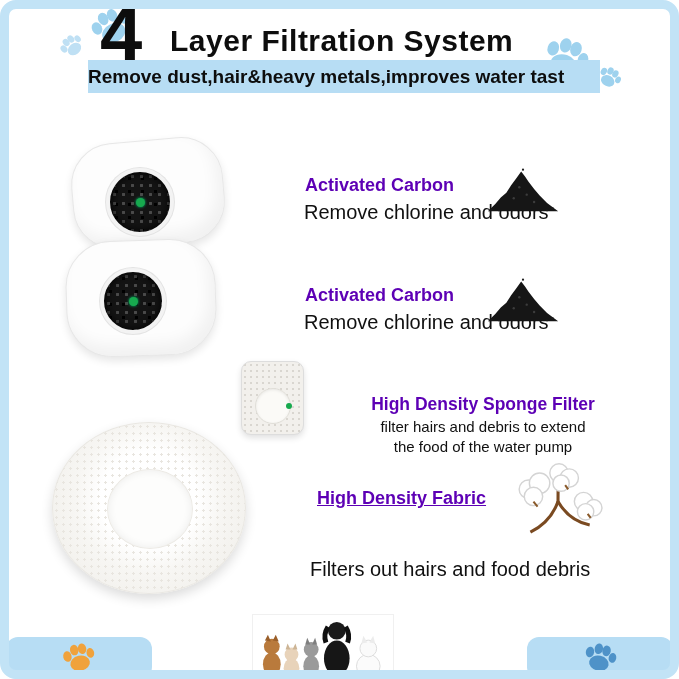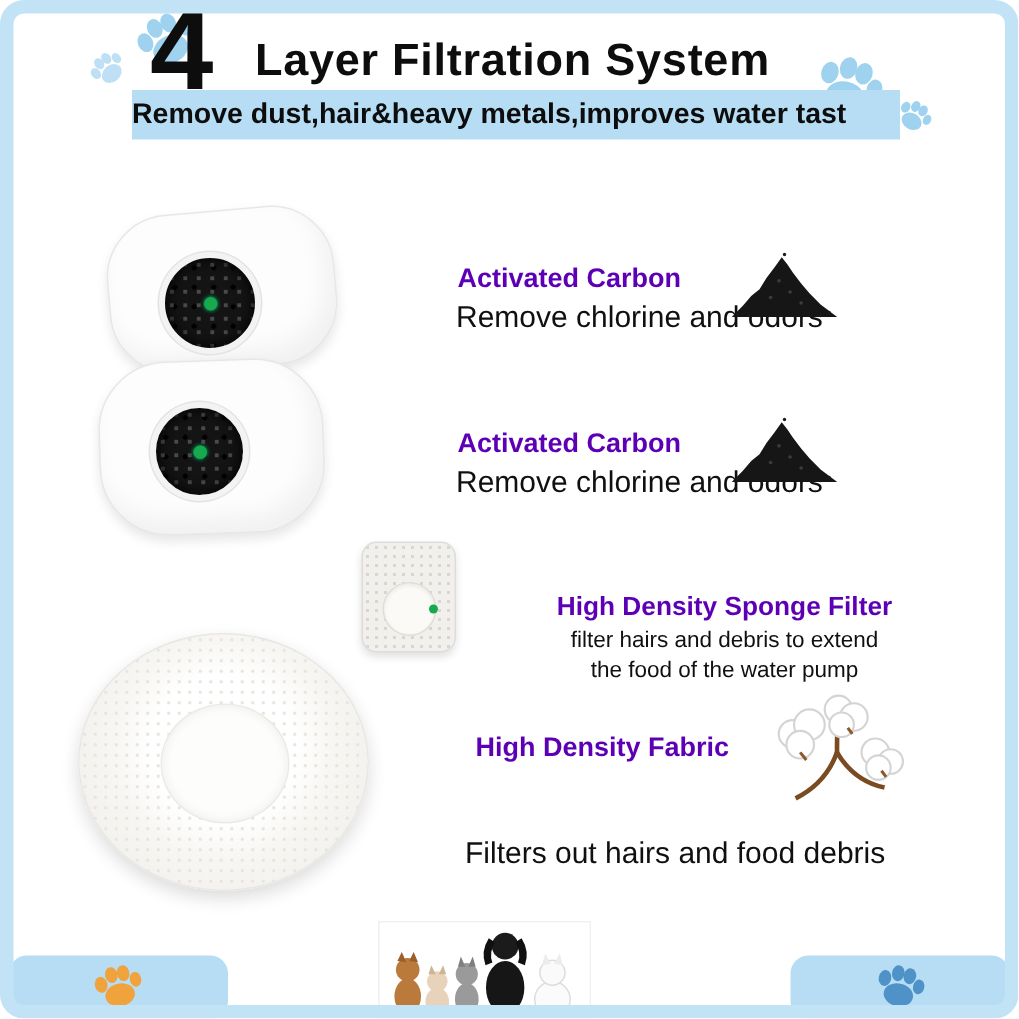--- a/index.html
+++ b/index.html
@@ -48,21 +48,21 @@
   .green-dot{position:absolute;left:50%;top:50%;width:9px;height:9px;margin:-4.5px 0 0 -4.5px;border-radius:50%;background:var(--indicator-green);box-shadow:0 0 3px #0c7;}
 
   
   .ann-heading{position:absolute;font-size:18px;font-weight:800;color:var(--heading-purple);z-index:6;}
   .ann-desc{position:absolute;font-size:20px;color:#101010;z-index:6;}
   .h-r1{left:305px;top:175px;} .d-r1{left:304px;top:201px;}
   .h-r2{left:305px;top:285px;} .d-r2{left:304px;top:311px;}
   .blk-r3{position:absolute;left:352px;top:382px;width:262px;text-align:center;z-index:6;}
   .blk-r3 .ann-h3{font-size:17.5px;font-weight:800;color:var(--heading-purple);margin-top:12px;}
   .blk-r3 .ann-l{font-size:15px;color:#101010;margin-top:3px;}
-  .h-r4{left:317px;top:488px;} .d-r4{left:310px;top:514px;margin-top:44px;}
+  .h-r4{left:317px;top:488px;text-decoration:underline;} .d-r4{left:310px;top:514px;margin-top:44px;}
 
   
   .pile{position:absolute;width:74px;height:48px;z-index:6;}
   .pile1{left:486px;top:166px;} .pile2{left:486px;top:276px;}
   .pile svg{width:100%;height:100%;display:block;}
 
   
   .sponge{position:absolute;left:241px;top:361px;width:63px;height:74px;border-radius:10px;z-index:6;
        background-color:#f2f0ec;border:1px solid #ddd;
        background-image:radial-gradient(#d9d6d0 1px, transparent 1.2px);background-size:6px 6px;

